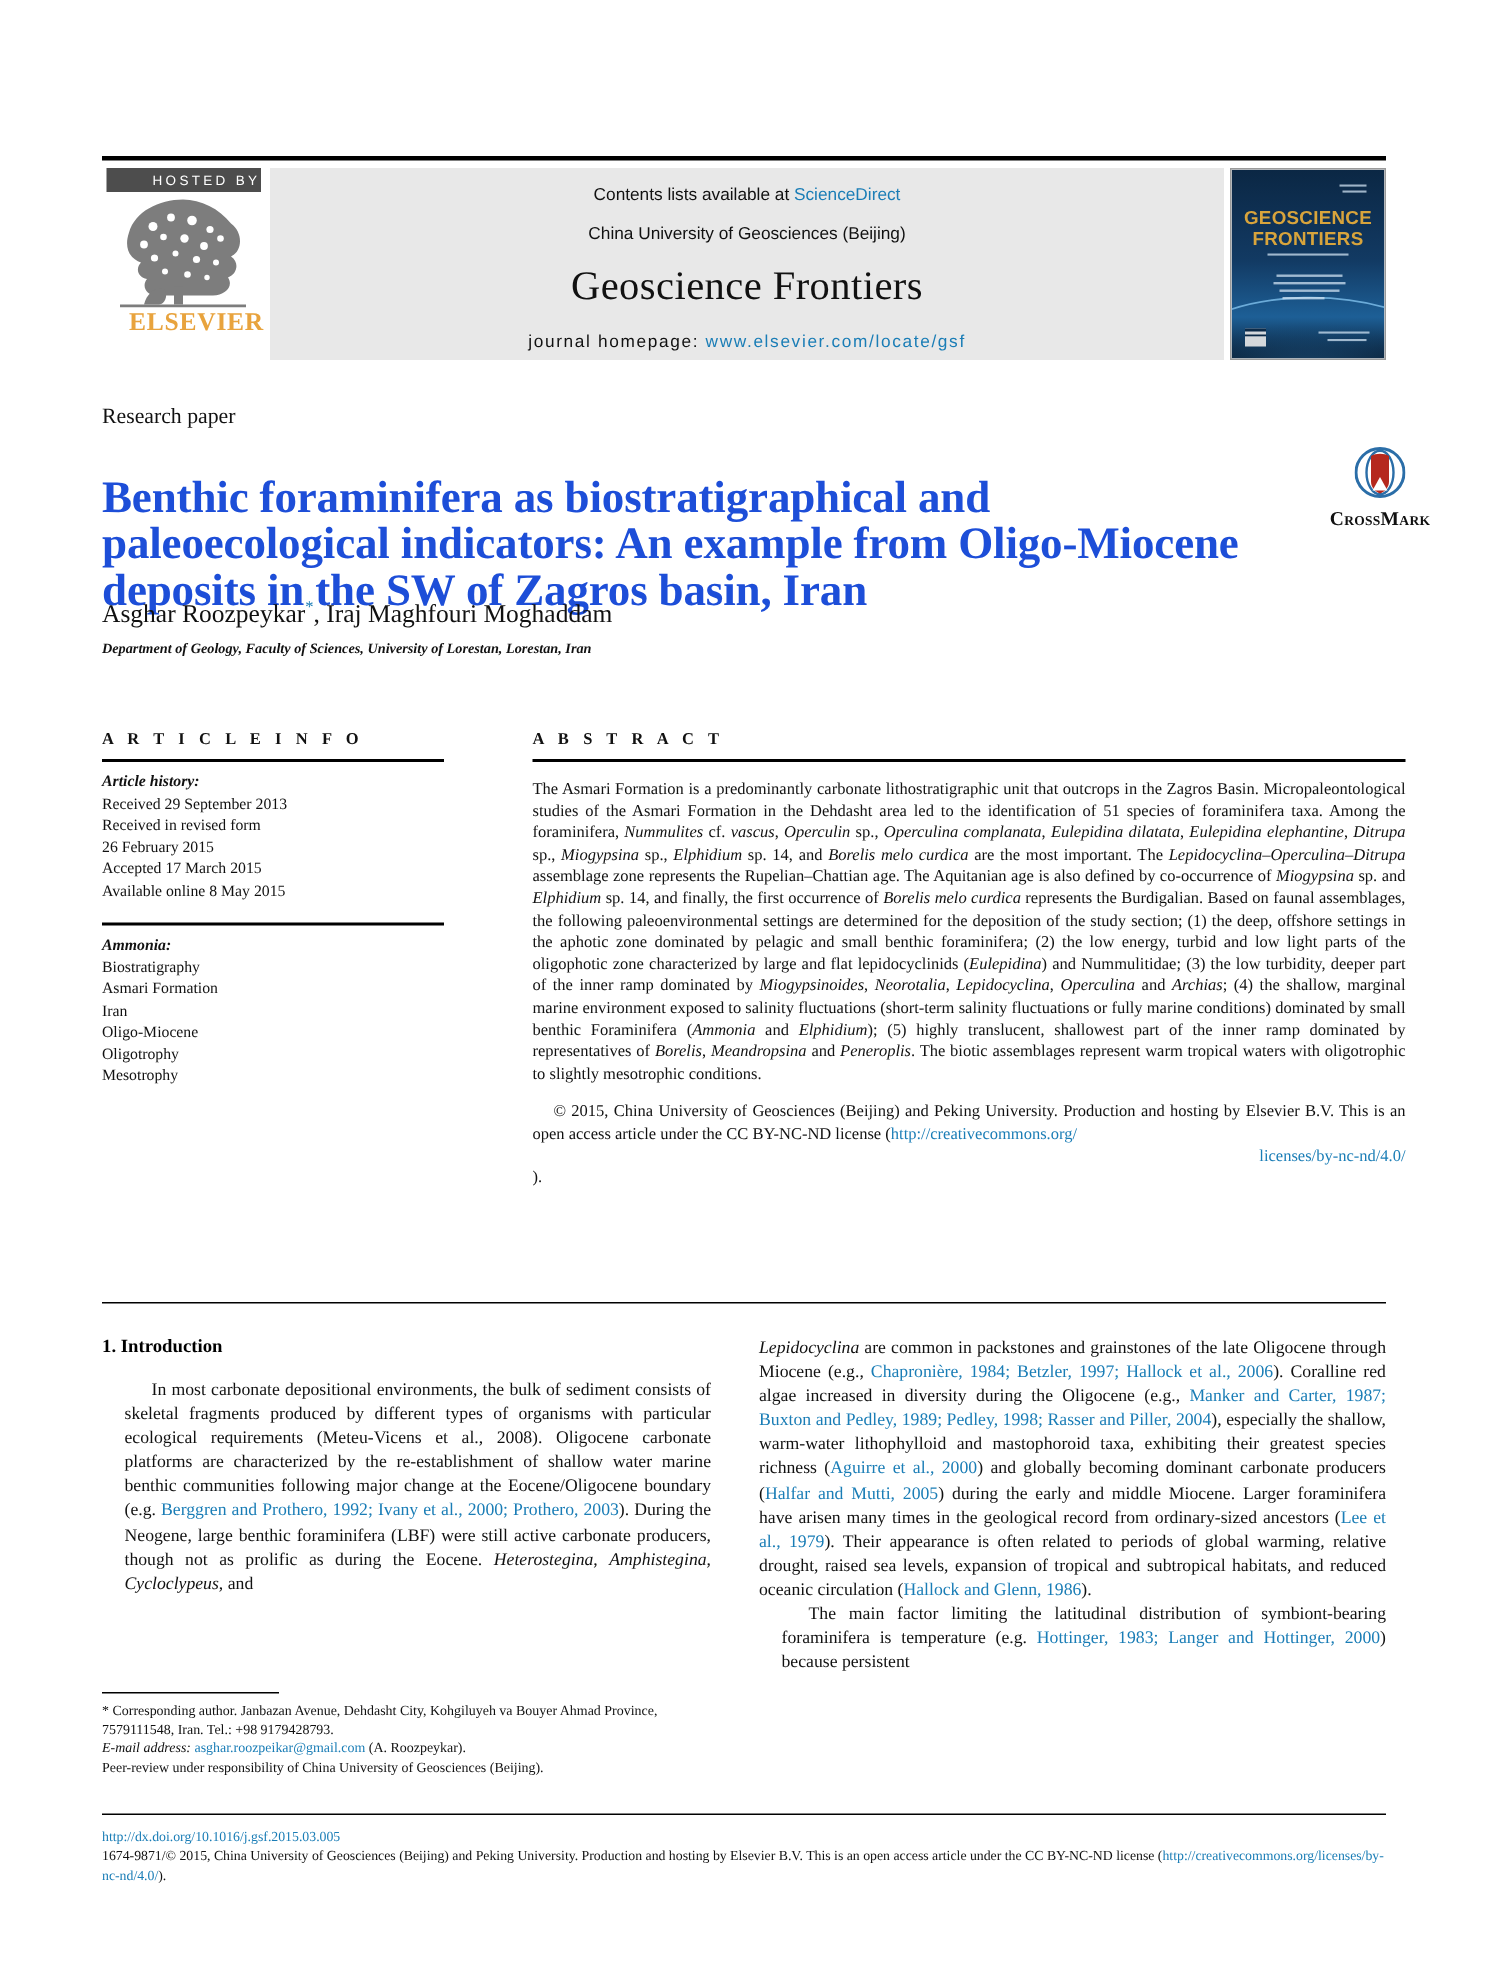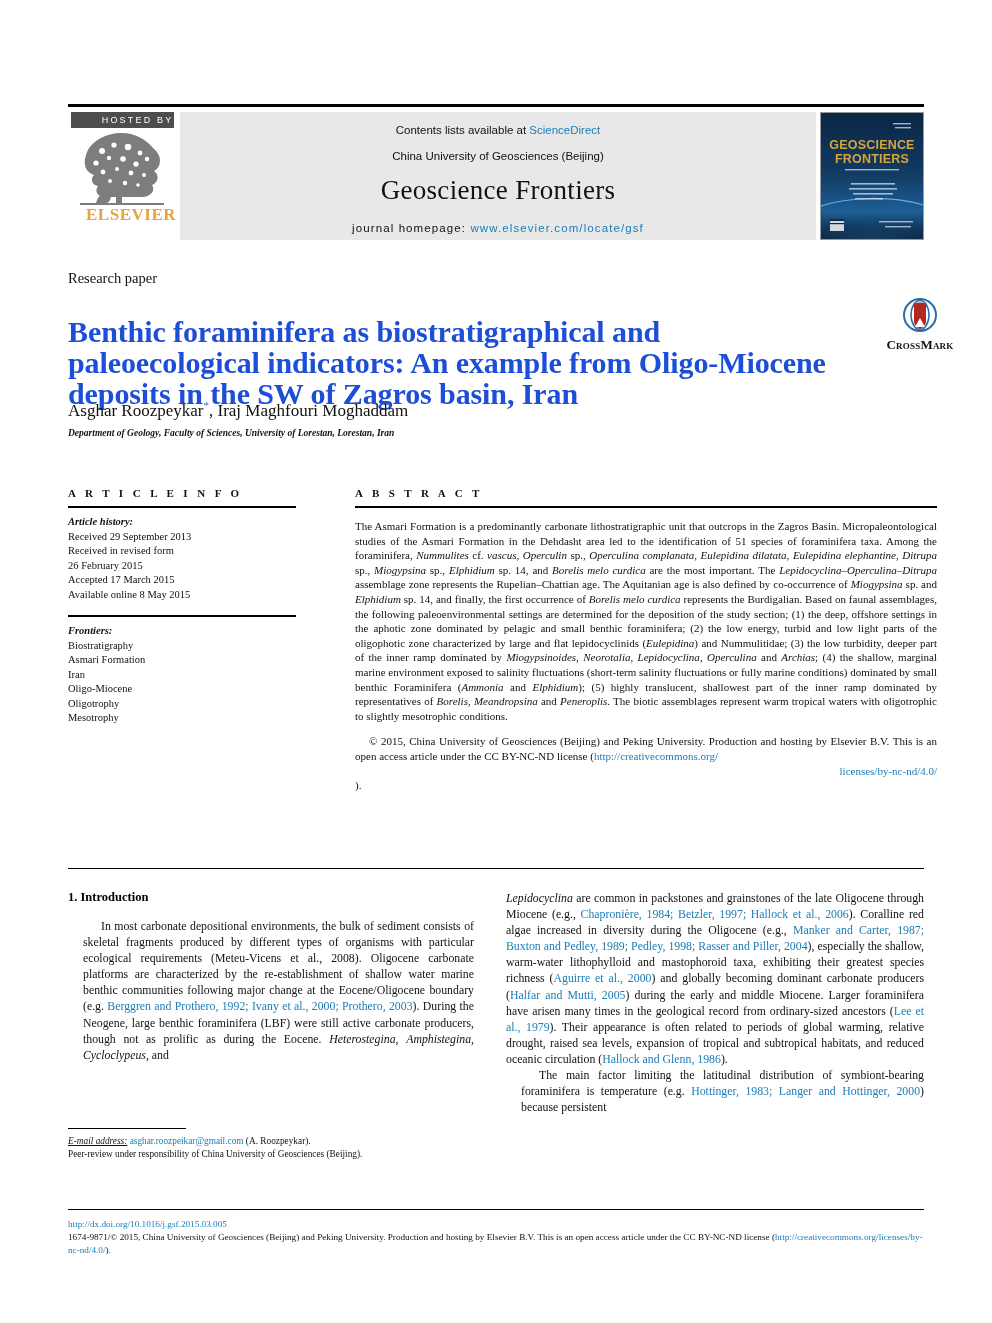--- a/index.html
+++ b/index.html
@@ -279,21 +279,21 @@
     font-size: 9.3px;
     line-height: 12.6px;
     color: #111;
   }
   .footnote-rule {
     width: 118px;
     height: 1px;
     background: #000;
     margin-bottom: 6px;
   }
-  .footnote .em { font-style: italic; text-decoration: underline; }
+  .footnote .em { font-style: italic; }
 
   
   .bottom-rule {
     position: absolute;
     top: 1209px;
     left: 68px;
     width: 856px;
     height: 1px;
     background: #000;
   }
@@ -428,21 +428,21 @@
     <div class="info-body">
       <div class="lbl">Article history:</div>
       <div>Received 29 September 2013</div>
       <div>Received in revised form</div>
       <div>26 February 2015</div>
       <div>Accepted 17 March 2015</div>
       <div>Available online 8 May 2015</div>
     </div>
     <div class="rule-thick" style="position:relative; margin:13px 0 7px 0; width:228px;"></div>
     <div class="info-body">
-      <div class="lbl">Frontiers:</div>
+      <div class="lbl">Ammonia:</div>
       <div>Biostratigraphy</div>
       <div>Asmari Formation</div>
       <div>Iran</div>
       <div>Oligo-Miocene</div>
       <div>Oligotrophy</div>
       <div>Mesotrophy</div>
     </div>
   </div>
 
   <div class="abs-col">
@@ -459,20 +459,21 @@
     <p class="body-text indent">In most carbonate depositional environments, the bulk of sediment consists of skeletal fragments produced by different types of organisms with particular ecological requirements (Meteu-Vicens et al., 2008). Oligocene carbonate platforms are characterized by the re-establishment of shallow water marine benthic communities following major change at the Eocene/Oligocene boundary (e.g. <span class="link">Berggren and Prothero, 1992; Ivany et al., 2000; Prothero, 2003</span>). During the Neogene, large benthic foraminifera (LBF) were still active carbonate producers, though not as prolific as during the Eocene. <i>Heterostegina</i>, <i>Amphistegina</i>, <i>Cycloclypeus</i>, and</p>
   </div>
 
   <div class="col-right">
     <p class="body-text"><i>Lepidocyclina</i> are common in packstones and grainstones of the late Oligocene through Miocene (e.g., <span class="link">Chapronière, 1984; Betzler, 1997; Hallock et al., 2006</span>). Coralline red algae increased in diversity during the Oligocene (e.g., <span class="link">Manker and Carter, 1987; Buxton and Pedley, 1989; Pedley, 1998; Rasser and Piller, 2004</span>), especially the shallow, warm-water lithophylloid and mastophoroid taxa, exhibiting their greatest species richness (<span class="link">Aguirre et al., 2000</span>) and globally becoming dominant carbonate producers (<span class="link">Halfar and Mutti, 2005</span>) during the early and middle Miocene. Larger foraminifera have arisen many times in the geological record from ordinary-sized ancestors (<span class="link">Lee et al., 1979</span>). Their appearance is often related to periods of global warming, relative drought, raised sea levels, expansion of tropical and subtropical habitats, and reduced oceanic circulation (<span class="link">Hallock and Glenn, 1986</span>).</p>
     <p class="body-text indent">The main factor limiting the latitudinal distribution of symbiont-bearing foraminifera is temperature (e.g. <span class="link">Hottinger, 1983; Langer and Hottinger, 2000</span>) because persistent</p>
   </div>
 
   <div class="footnote">
     <div class="footnote-rule"></div>
+    <div>* Corresponding author. Janbazan Avenue, Dehdasht City, Kohgiluyeh va Bouyer Ahmad Province, 7579111548, Iran. Tel.: +98 9179428793.</div>
     <div>
       <span class="em">E-mail address:</span>
       <span class="link">asghar.roozpeikar@gmail.com</span>
       <span>(A. Roozpeykar).</span>
     </div>
     <div>Peer-review under responsibility of China University of Geosciences (Beijing).</div>
   </div>
 
   <div class="bottom-rule"></div>
   <div class="bottom-matter">

